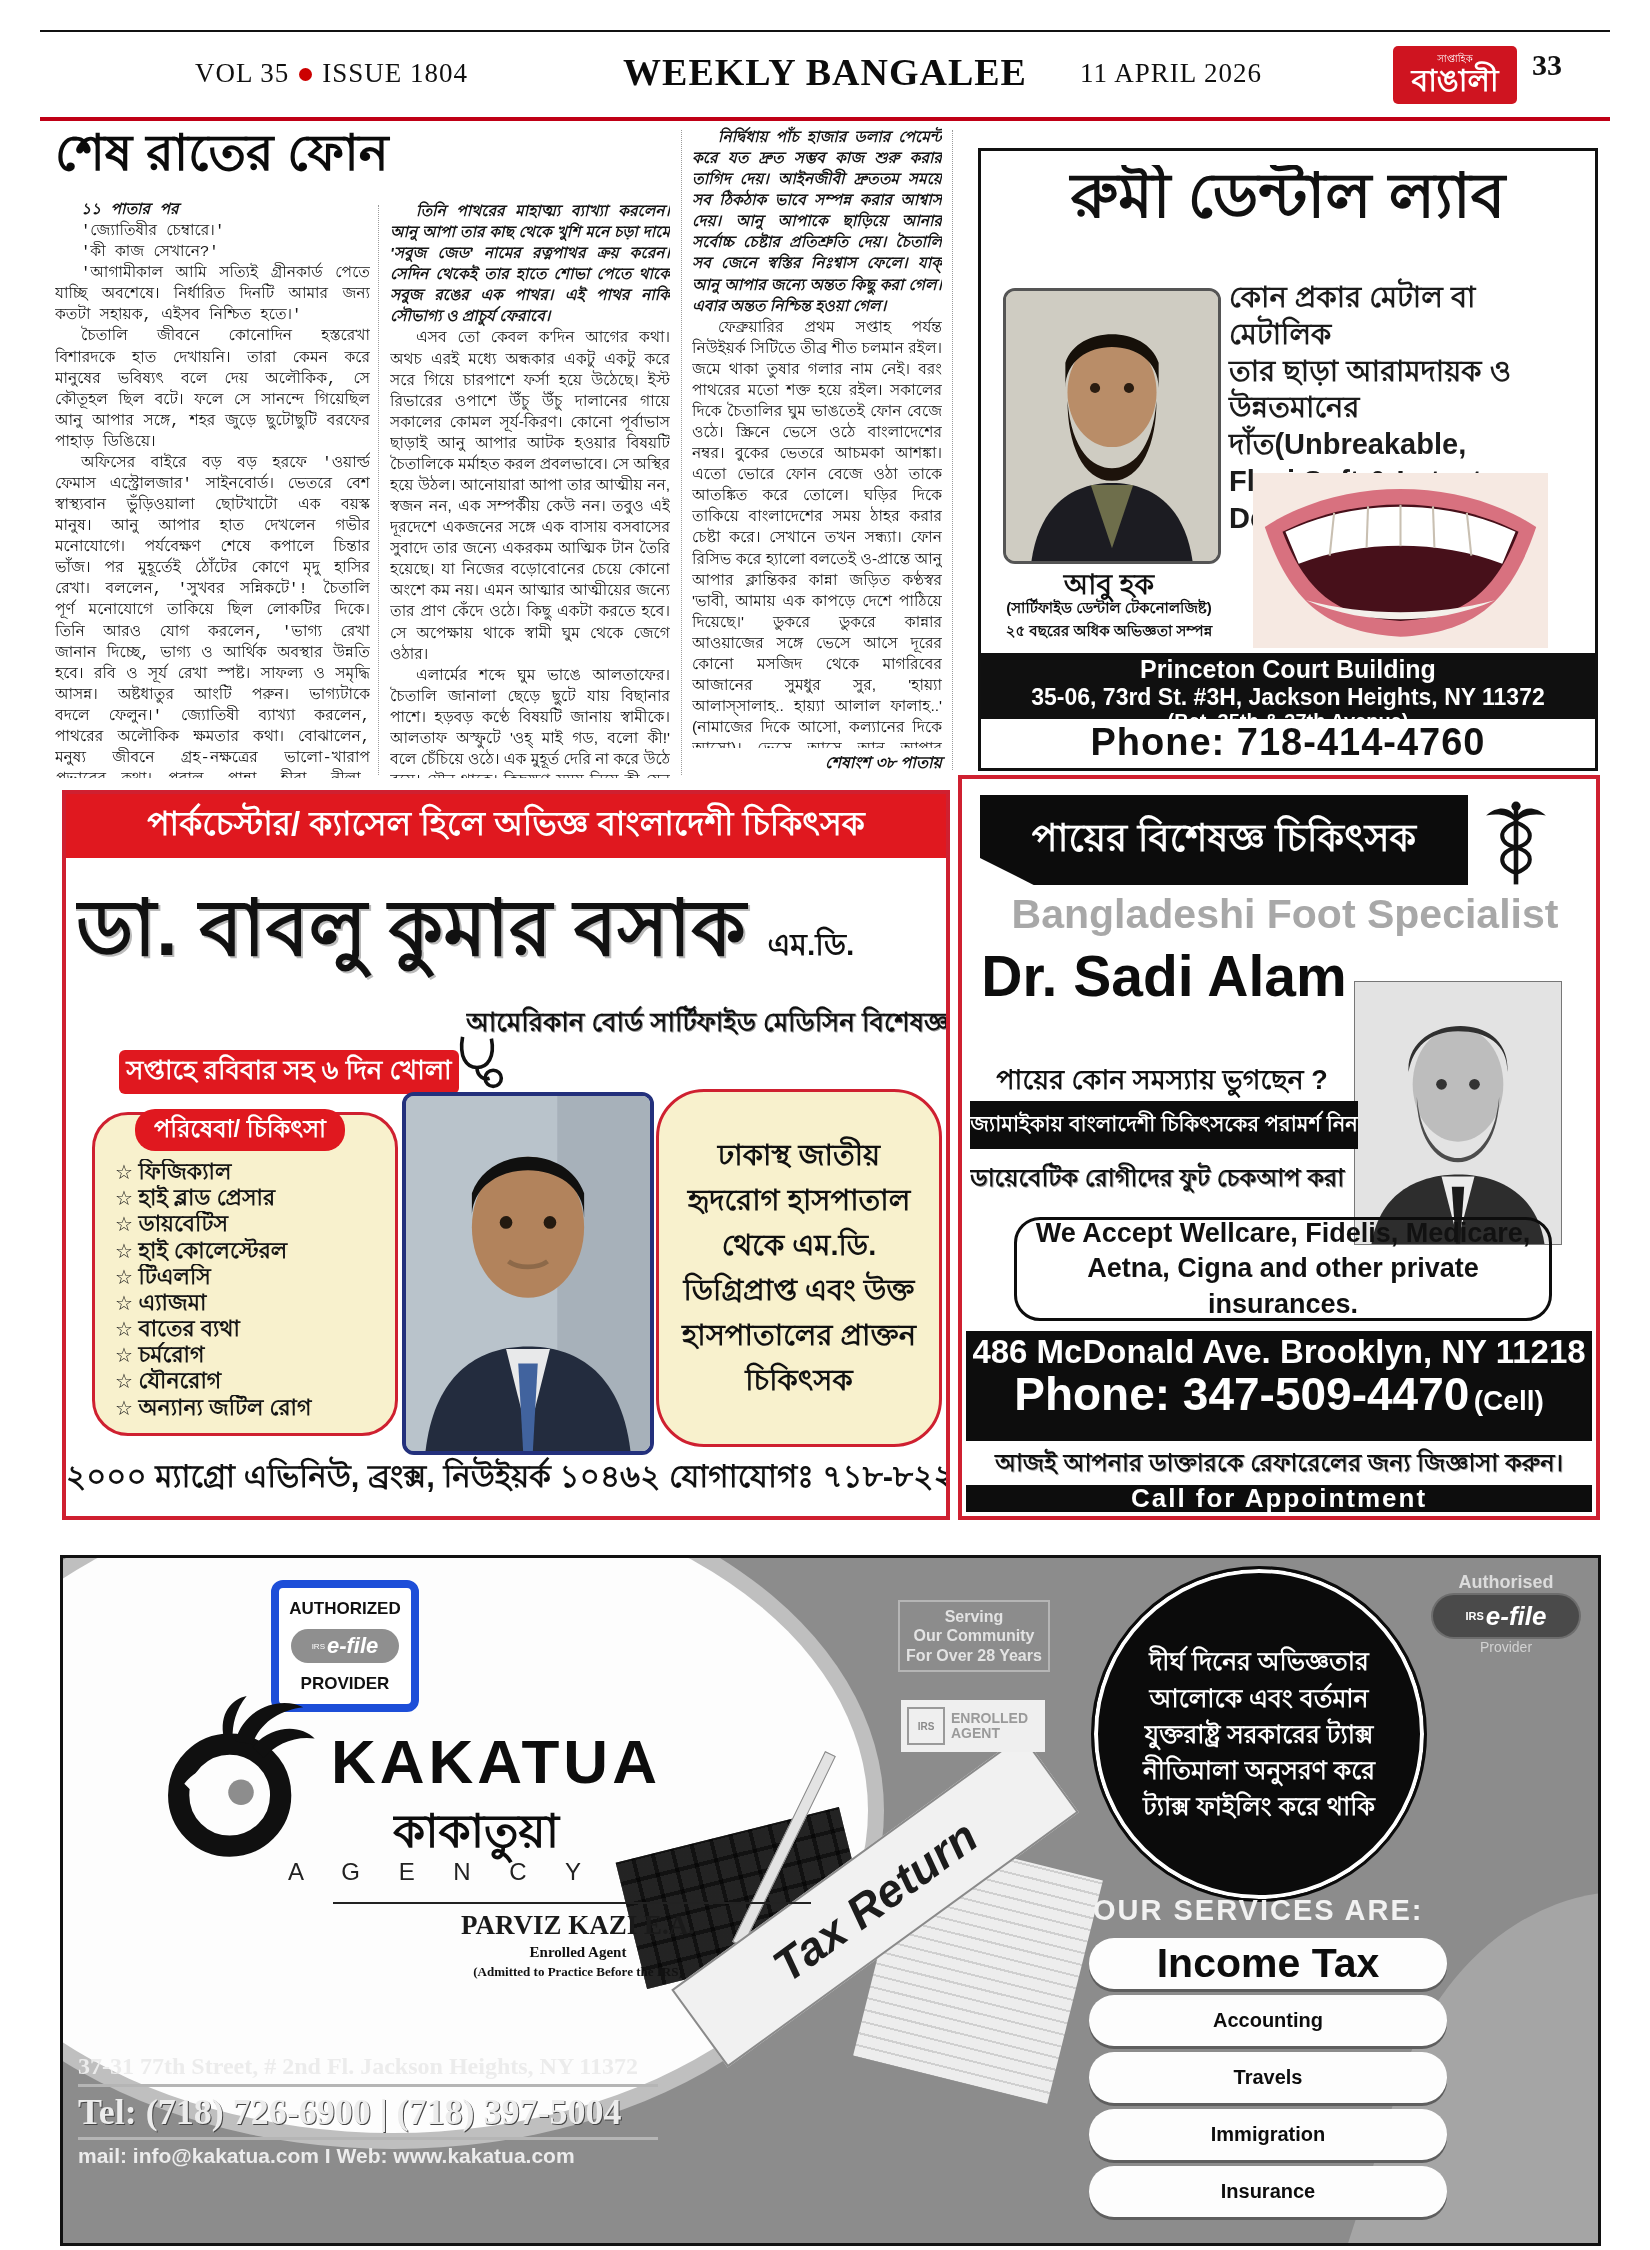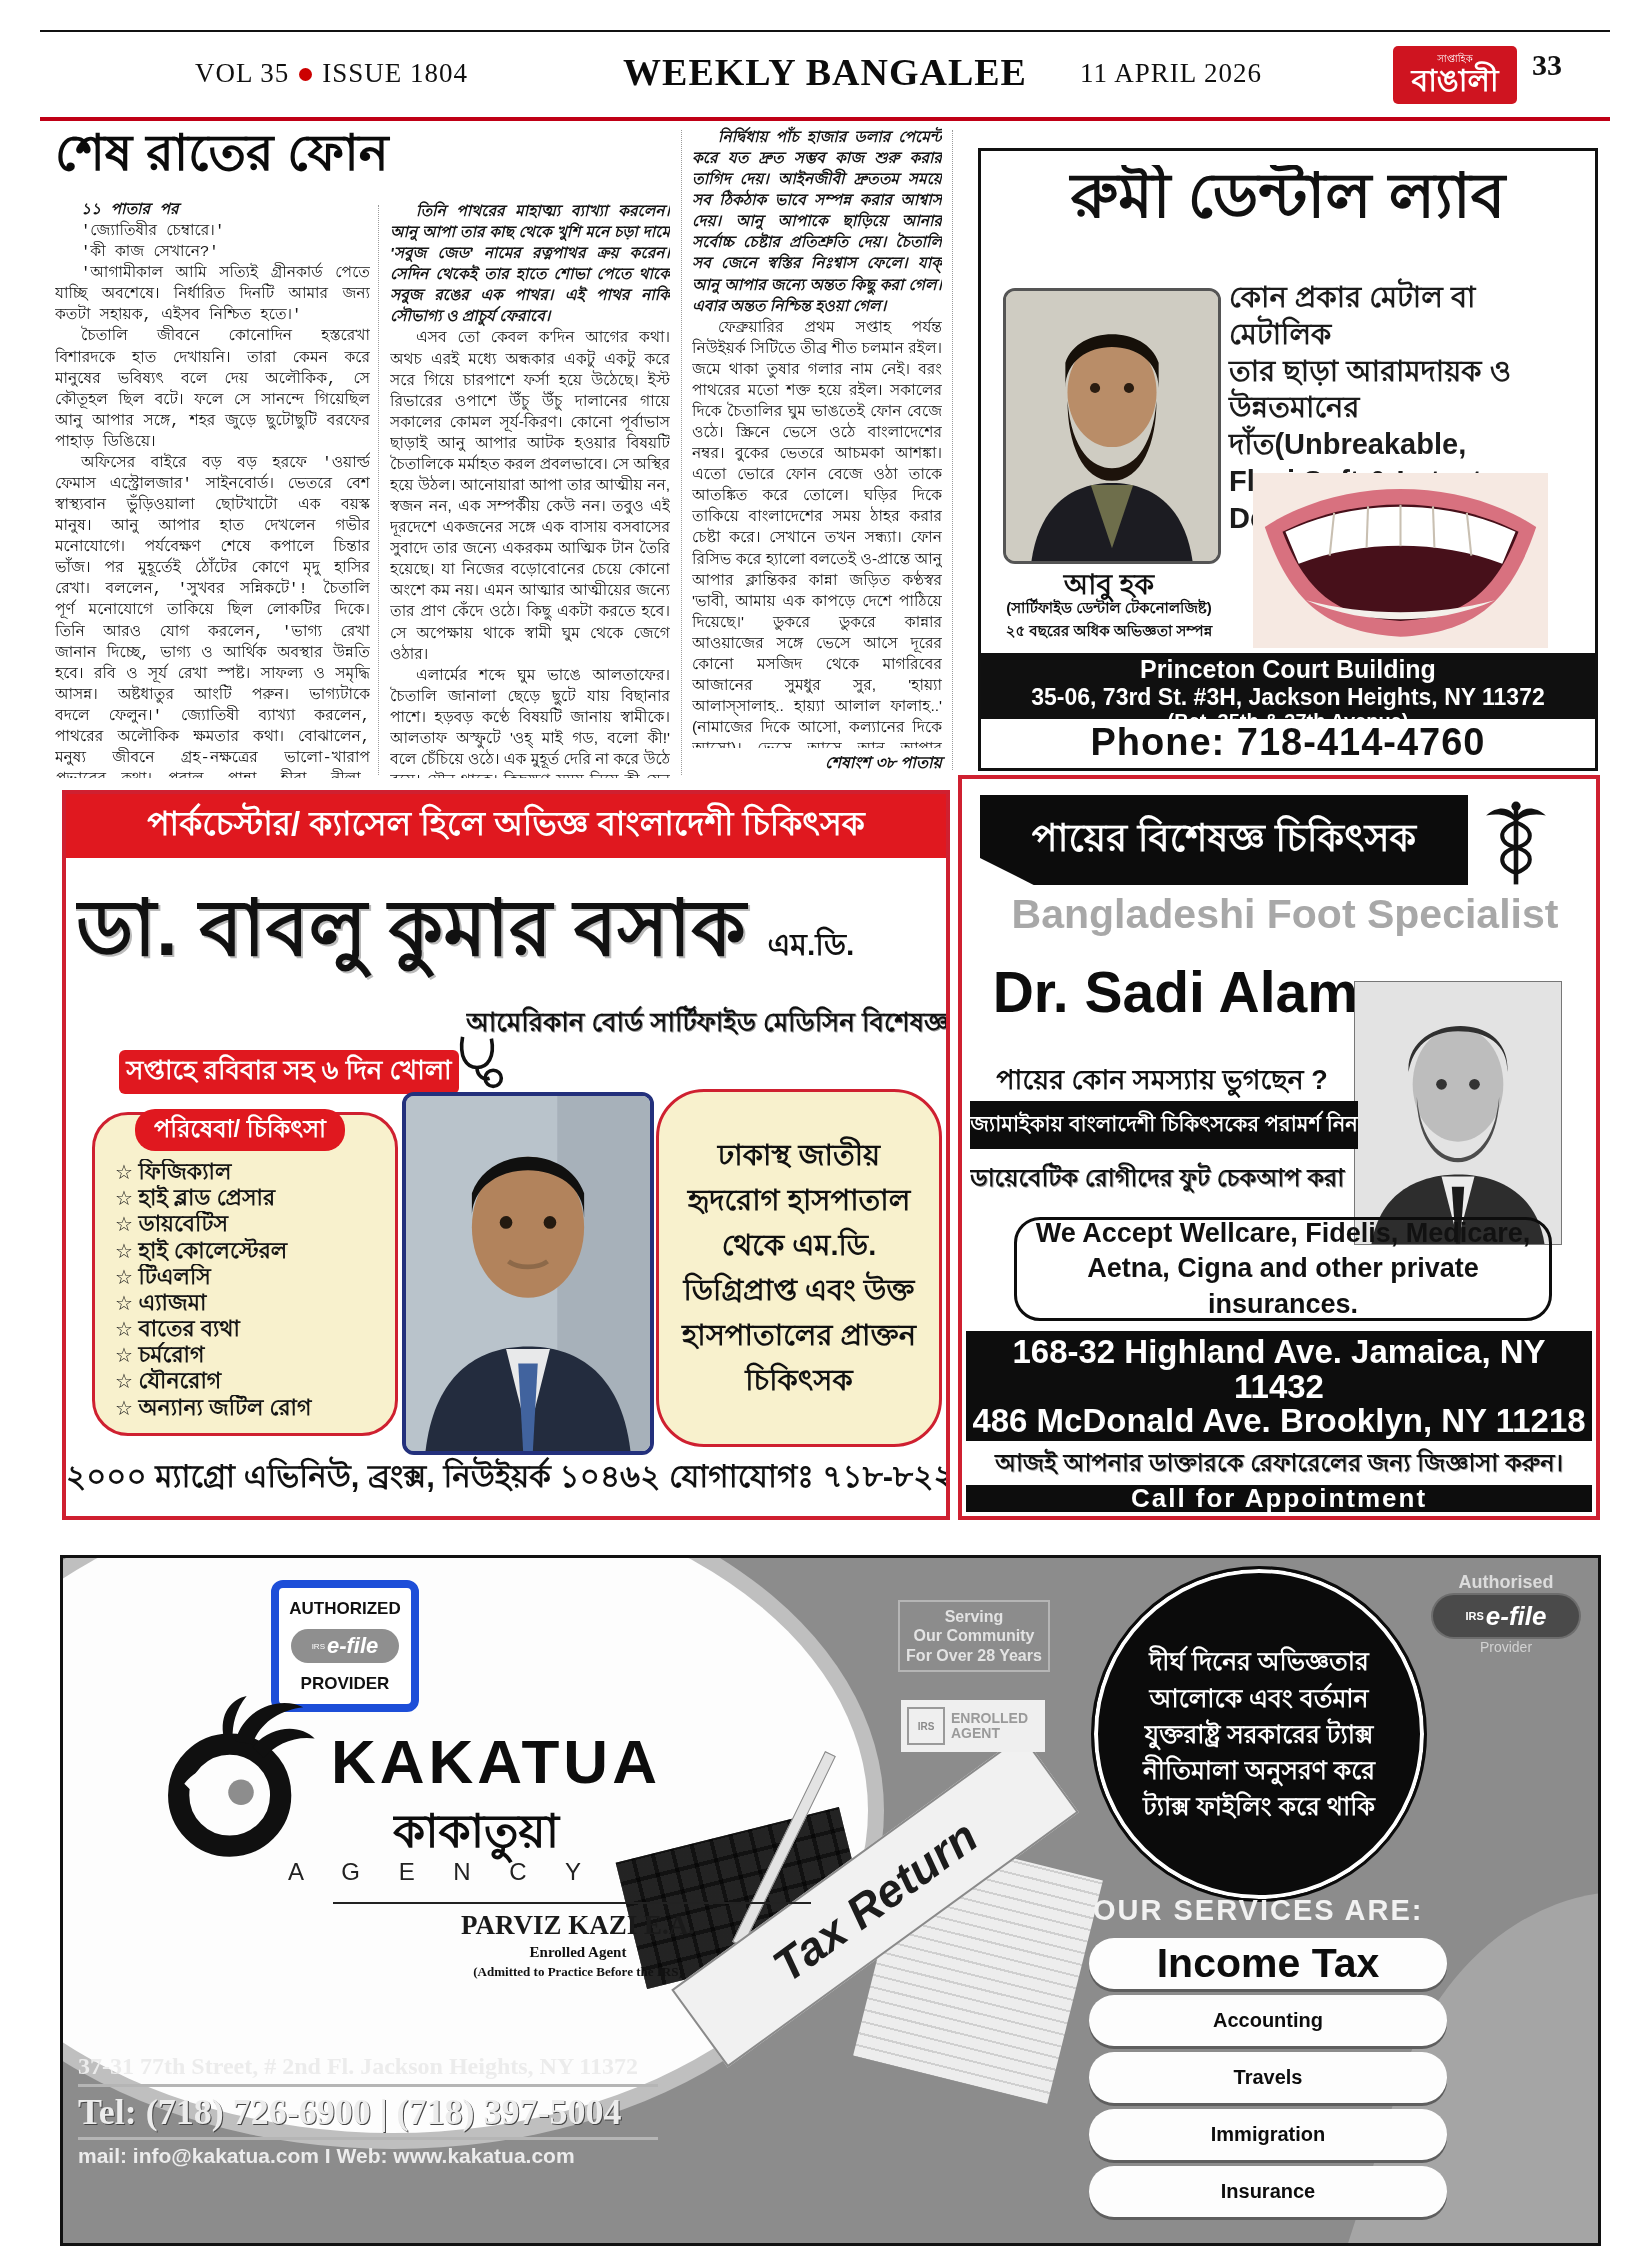--- a/index.html
+++ b/index.html
@@ -57,21 +57,21 @@
   .svc::before{content:"☆ ";font-size:20px;}
   .doc-photo{left:336px;top:298px;width:244px;height:355px;border:4px solid #23307c;border-radius:12px;overflow:hidden;background:#b9c4cc;}
   .doc-hosp{left:590px;top:295px;width:286px;height:358px;background:#f8f1cd;border:3px solid #cf2030;border-radius:48px;
             display:flex;align-items:center;justify-content:center;text-align:center;font-size:29px;font-weight:800;line-height:1.55;padding:0 14px;box-sizing:border-box;}
   .doc-addr{left:0;top:658px;width:100%;text-align:center;font-size:31px;font-weight:800;white-space:nowrap;overflow:hidden;}
   .doc-stetho{left:384px;top:238px;width:54px;height:62px;}
   
   .foot-banner{left:18px;top:16px;width:488px;height:90px;background:#0c0c0c;color:#fff;display:flex;align-items:center;justify-content:center;
                font-size:38px;font-weight:800;clip-path:polygon(0 0,100% 0,100% 100%,11% 100%,0 70%);white-space:nowrap;overflow:hidden;}
   .foot-sub{left:28px;top:112px;width:590px;text-align:center;font-size:41px;font-weight:800;color:#a8a8a8;white-space:nowrap;overflow:hidden;}
-  .foot-dr{left:8px;top:180px;width:388px;text-align:right;font-size:57px;font-weight:800;color:#0d0d0d;white-space:nowrap;overflow:hidden;}
+  .foot-dr{left:8px;top:164px;width:388px;text-align:center;font-size:57px;font-weight:800;color:#0d0d0d;white-space:nowrap;overflow:hidden;}
   .foot-photo{left:392px;top:202px;width:206px;height:262px;background:#e2e2e2;overflow:hidden;border:1px solid #777;}
   .foot-q{left:10px;top:280px;width:380px;text-align:center;font-size:27px;font-weight:800;white-space:nowrap;overflow:hidden;}
   .foot-strip1{left:8px;top:322px;width:388px;height:48px;background:#0c0c0c;color:#fff;display:flex;align-items:center;justify-content:center;font-size:21px;font-weight:700;white-space:nowrap;overflow:hidden;}
   .foot-strip2{left:8px;top:380px;width:380px;text-align:center;font-size:24px;font-weight:800;white-space:nowrap;overflow:hidden;text-shadow:1px 1px 0 #999;}
   .foot-ins{left:52px;top:438px;width:538px;height:104px;border:3px solid #0d0d0d;border-radius:26px;display:flex;flex-direction:column;align-items:center;justify-content:center;
             font-size:27px;font-weight:800;line-height:1.3;text-align:center;box-sizing:border-box;}
   .foot-black{left:4px;top:552px;width:626px;height:110px;background:#0d0d0d;color:#fff;text-align:center;line-height:1.05;padding-top:4px;box-sizing:border-box;}
   .foot-black .l{font-size:33px;font-weight:800;}
   .foot-phone{font-size:46px;font-weight:800;}
   .foot-cell{font-size:28px;font-weight:700;}
@@ -290,21 +290,20 @@
       </svg>
     </div>
     <div class="abs foot-q">পায়ের কোন সমস্যায় ভুগছেন ?</div>
     <div class="abs foot-strip1">জ্যামাইকায় বাংলাদেশী চিকিৎসকের পরামর্শ নিন</div>
     <div class="abs foot-strip2">ডায়েবেটিক রোগীদের ফুট চেকআপ করা হয়</div>
     <div class="abs foot-ins">
       <div>We Accept Wellcare, Fidelis, Medicare,</div>
       <div>Aetna, Cigna and other private insurances.</div>
     </div>
     <div class="abs foot-black">
-      <div class="l">168-32 Highland Ave. Jamaica, NY 11432</div>
       <div class="l">486 McDonald Ave. Brooklyn, NY 11218</div>
       <div><span class="foot-phone">Phone: 347-509-4470</span> <span class="foot-cell">(Cell)</span></div>
     </div>
     <div class="abs foot-ref">আজই আপনার ডাক্তারকে রেফারেলের জন্য জিজ্ঞাসা করুন।</div>
     <div class="abs foot-cta">Call for Appointment</div>
   </div>
 
   <div class="abs tax" style="left:60px;top:1555px;width:1535px;height:685px;">
     <div class="abs tax-lightwedge"></div>
     <div class="abs tax-circlewhite"></div>

